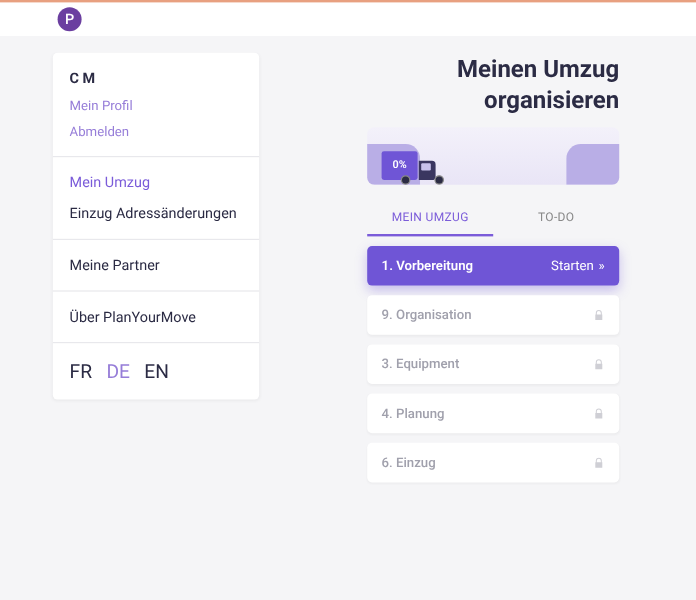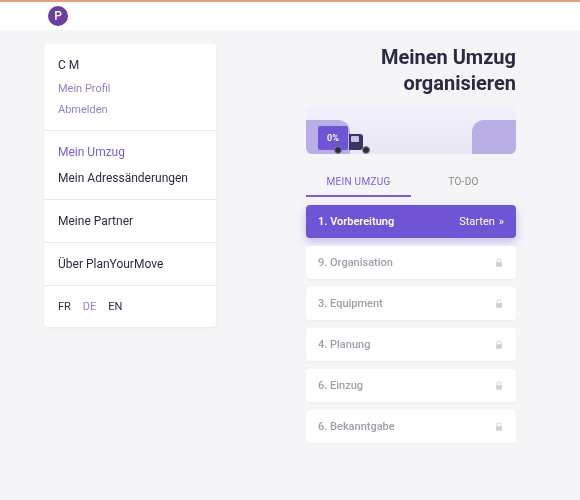--- a/index.html
+++ b/index.html
@@ -33,28 +33,28 @@
   }
   .sidebar {
     width: 172px;
     background: #fff;
     border-radius: 4px;
     box-shadow: 0 1px 3px rgba(0,0,0,0.05);
     font-size: 12px;
   }
   .sb-section { border-bottom: 1px solid #e8e8ec; padding: 14px 14px; }
   .sb-section:last-child { border-bottom: none; }
-  .sb-title { font-size: 12px; color: #2b2b44; margin-bottom: 10px; font-weight: 400; }
+  .sb-title { font-size: 12px; color: #2b2b44; margin-bottom: 10px; font-weight: 700; }
   .sb-link { display: block; color: #967dd8; font-size: 11px; margin-bottom: 8px; cursor: pointer; }
   .sb-link:last-child { margin-bottom: 0; }
   .sb-item { display: block; color: #2b2b44; font-size: 12px; margin-bottom: 12px; cursor: pointer; }
   .sb-item:last-child { margin-bottom: 0; }
   .sb-item.active { color: #7b5cd9; }
   .lang-row { display: flex; gap: 12px; }
-  .lang { font-size: 11px; color: #2b2b44; cursor: pointer; }
+  .lang { font-size: 16px; color: #2b2b44; cursor: pointer; }
   .lang.active { color: #967dd8; }
 
   .main { width: 210px; }
   .page-title {
     text-align: right; font-size: 20px; font-weight: 700;
     color: #2b2b44; line-height: 1.3; margin-bottom: 10px; white-space: nowrap;
   }
   .hero {
     position: relative; height: 48px; border-radius: 6px;
     background: linear-gradient(180deg,#f3f1fa 0%, #e9e5f6 100%);
@@ -123,21 +123,21 @@
 <div class="layout">
 
   <aside class="sidebar">
     <div class="sb-section">
       <div class="sb-title">C M</div>
       <a class="sb-link">Mein Profil</a>
       <a class="sb-link">Abmelden</a>
     </div>
     <div class="sb-section">
       <a class="sb-item active">Mein Umzug</a>
-      <a class="sb-item">Mein Adressänderungen</a>
+      <a class="sb-item">Einzug Adressänderungen</a>
     </div>
     <div class="sb-section">
       <a class="sb-item">Meine Partner</a>
     </div>
     <div class="sb-section">
       <a class="sb-item">Über PlanYourMove</a>
     </div>
     <div class="sb-section">
       <div class="lang-row">
         <span class="lang">FR</span>
@@ -194,21 +194,15 @@
       <svg class="lock" viewBox="0 0 24 24" fill="currentColor">
           <path d="M6 10V7a6 6 0 1112 0v3h1v11H5V10h1zm2 0h8V7a4 4 0 10-8 0v3z"></path>
         </svg>
     </div>
     <div class="step">
       <span class="step-label">6. Einzug</span>
       <svg class="lock" viewBox="0 0 24 24" fill="currentColor">
           <path d="M6 10V7a6 6 0 1112 0v3h1v11H5V10h1zm2 0h8V7a4 4 0 10-8 0v3z"></path>
         </svg>
     </div>
-    <div class="step">
-      <span class="step-label">6. Bekanntgabe</span>
-      <svg class="lock" viewBox="0 0 24 24" fill="currentColor">
-          <path d="M6 10V7a6 6 0 1112 0v3h1v11H5V10h1zm2 0h8V7a4 4 0 10-8 0v3z"></path>
-        </svg>
-    </div>
 
   </main>
 </div>
 
 </body></html>

